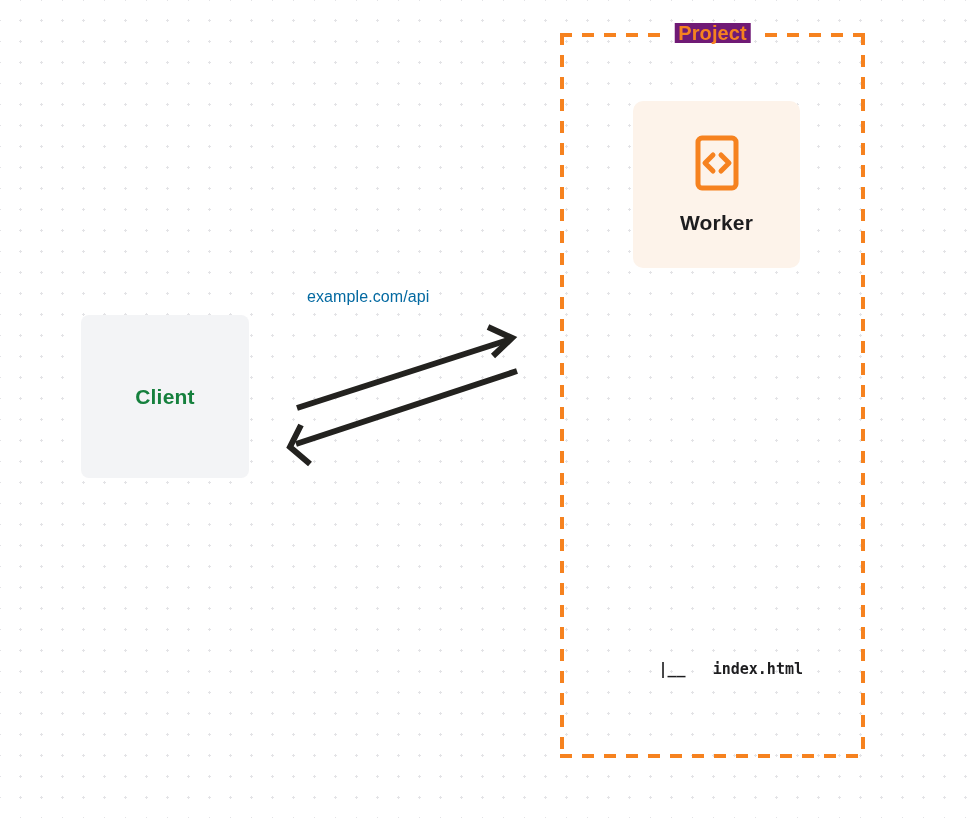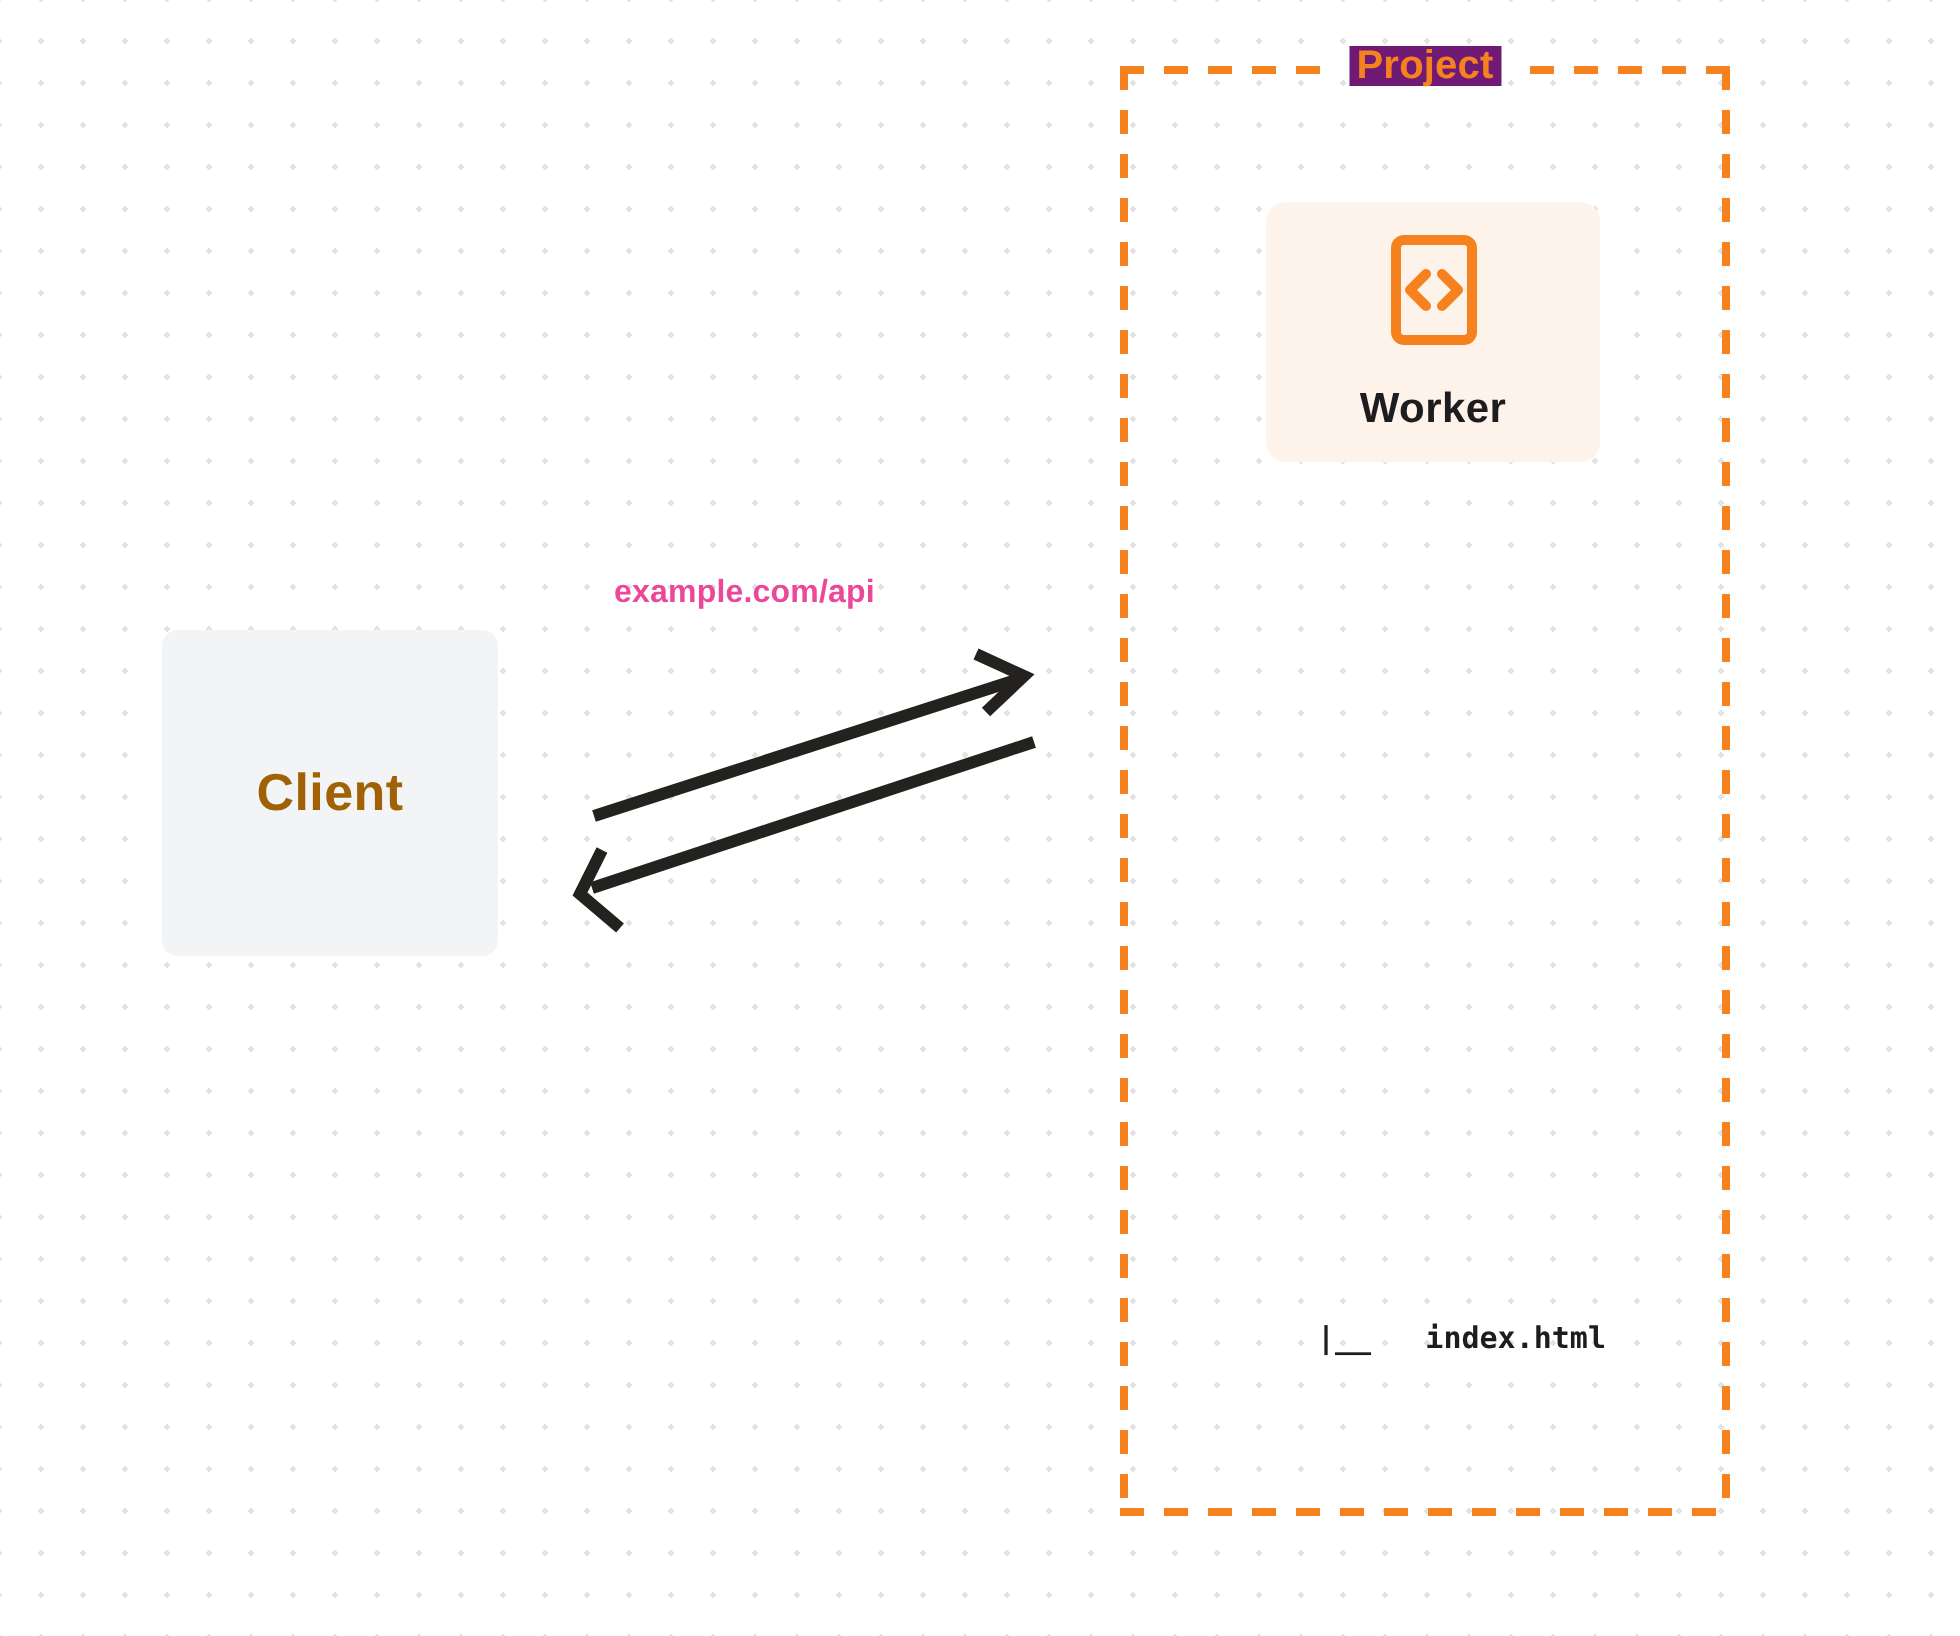--- a/index.html
+++ b/index.html
@@ -39,23 +39,23 @@
     top: 315px;
     width: 168px;
     height: 163px;
     background: #f3f4f6;
     border-radius: 8px;
     display: flex;
     align-items: center;
     justify-content: center;
   }
   #client-box .box-label {
-    font-size: 26px;
-    font-weight: bold;
-    color: #a16207;
+    font-size: 21px;
+    font-weight: bold;
+    color: #15803d;
     letter-spacing: .2px;
   }
 
   
   #arrow-svg {
     position: absolute;
     left: 0;
     top: 0;
     width: 980px;
     height: 818px;
@@ -74,22 +74,22 @@
     stroke-linejoin: miter;
     fill: none;
   }
 
   
   #request-label {
     position: absolute;
     left: 307px;
     top: 288px;
     font-size: 16px;
-    font-weight: bold;
-    color: #ec4899;
+    font-weight: normal;
+    color: #0369a1;
     letter-spacing: .1px;
     white-space: nowrap;
   }
 
   
   #project-container {
     position: absolute;
     left: 560px;
     top: 33px;
     width: 305px;
@@ -140,21 +140,21 @@
   
   .service-card {
     position: absolute;
     background: #fdf3ea;
     border-radius: 10px;
     display: flex;
     flex-direction: column;
     align-items: center;
     justify-content: center;
   }
-  #worker-card { left: 633px; top: 101px; width: 167px; height: 130px; }
+  #worker-card { left: 633px; top: 101px; width: 167px; height: 167px; }
   #assets-card { left: 628px; top: 447px; width: 167px; height: 163px; }
 
   .service-icon {
     width: 58px;
     height: 58px;
     display: block;
   }
   #worker-card .service-icon { margin-bottom: 19px; }
   #assets-card .service-icon { margin-bottom: 20px; }
 

